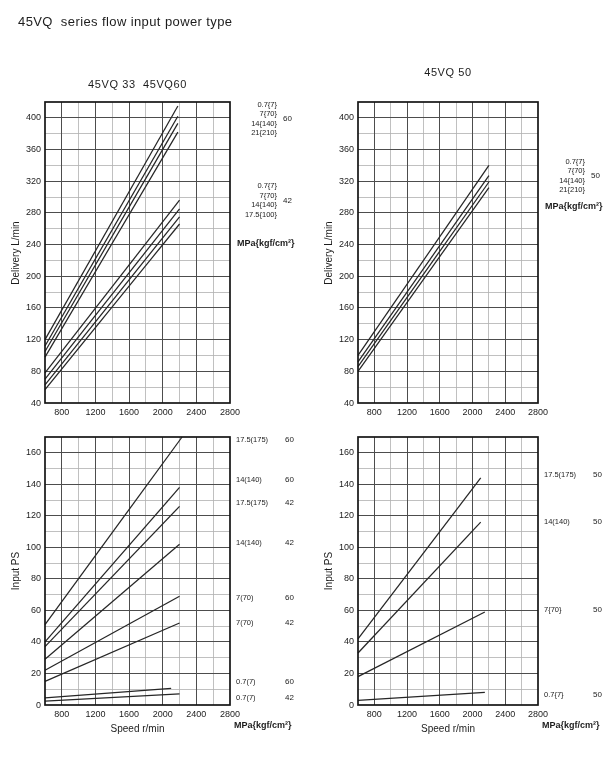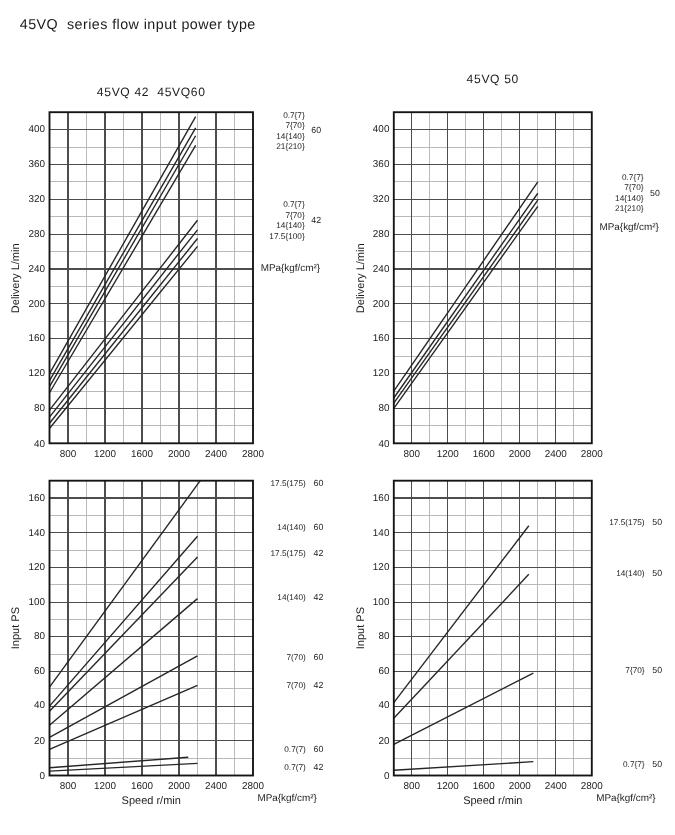--- a/index.html
+++ b/index.html
@@ -28,23 +28,23 @@
     transform:translateX(-50%);
   }
   .label-group{
     position:absolute;display:flex;flex-direction:row;align-items:center;
     gap:6px;transform:translateY(-50%);
   }
   .label-col{display:flex;flex-direction:column;}
   .p-entry{font-size:7.5px;line-height:9.5px;text-align:right;min-width:40px;color:#1c1c1c;white-space:nowrap;}
   .size-label{font-size:8px;color:#1c1c1c;}
   .series-label{position:absolute;display:flex;flex-direction:row;align-items:center;}
-  .series-label .p{font-size:7.5px;width:42px;text-align:right;white-space:nowrap;color:#1c1c1c;}
+  .series-label .p{font-size:7.5px;width:42px;text-align:left;white-space:nowrap;color:#1c1c1c;}
   .series-label .s{font-size:8px;margin-left:7px;color:#1c1c1c;}
-  .unit-label{position:absolute;font-size:9px;color:#1c1c1c;white-space:nowrap;}
+  .unit-label{position:absolute;font-size:9px;color:#1c1c1c;white-space:nowrap;font-weight:bold;}
   svg{display:block;}
 </style>
 </head>
 <body>
 
 <div id="page">
   <div class="page-title">45VQ  series flow input power type</div>
   <div id="charts">
       <svg width="189" height="305" style="position: absolute; left: 43px; top: 100px;">
         <line x1="35.63636363636364" y1="303" x2="35.63636363636364" y2="2" stroke="#b0b0b0" stroke-width="0.8" shape-rendering="crispEdges"></line>
@@ -78,21 +78,21 @@
         <line x1="2" y1="239.6315789473684" x2="134.86363636363635" y2="5.9605263157894735" stroke="#262626" stroke-width="1.25"></line>
         <line x1="2" y1="245.96842105263156" x2="134.86363636363635" y2="16.257894736842104" stroke="#262626" stroke-width="1.25"></line>
         <line x1="2" y1="251.51315789473685" x2="134.86363636363635" y2="23.386842105263156" stroke="#262626" stroke-width="1.25"></line>
         <line x1="2" y1="257.05789473684206" x2="134.86363636363635" y2="32.1" stroke="#262626" stroke-width="1.25"></line>
         <line x1="2" y1="272.90000000000003" x2="136.54545454545456" y2="100.22105263157896" stroke="#262626" stroke-width="1.25"></line>
         <line x1="2" y1="279.2368421052632" x2="136.54545454545456" y2="108.9342105263158" stroke="#262626" stroke-width="1.25"></line>
         <line x1="2" y1="284.7815789473684" x2="136.54545454545456" y2="116.85526315789474" stroke="#262626" stroke-width="1.25"></line>
         <line x1="2" y1="289.5342105263158" x2="136.54545454545456" y2="123.98421052631578" stroke="#262626" stroke-width="1.25"></line>
         <rect x="2" y="2" width="185" height="301" fill="none" stroke="#141414" stroke-width="1.7"></rect>
       </svg>
-      <div class="chart-title" style="left: 137.5px; top: 78px;">45VQ 42  45VQ60</div>
+      <div class="chart-title" style="left: 137.5px; top: 78px;">45VQ 33  45VQ60</div>
       <div class="tick y-tick" style="left: 13px; top: 397.5px;">40</div>
       <div class="tick y-tick" style="left: 13px; top: 365.816px;">80</div>
       <div class="tick y-tick" style="left: 13px; top: 334.132px;">120</div>
       <div class="tick y-tick" style="left: 13px; top: 302.447px;">160</div>
       <div class="tick y-tick" style="left: 13px; top: 270.763px;">200</div>
       <div class="tick y-tick" style="left: 13px; top: 239.079px;">240</div>
       <div class="tick y-tick" style="left: 13px; top: 207.395px;">280</div>
       <div class="tick y-tick" style="left: 13px; top: 175.711px;">320</div>
       <div class="tick y-tick" style="left: 13px; top: 144.026px;">360</div>
       <div class="tick y-tick" style="left: 13px; top: 112.342px;">400</div>

